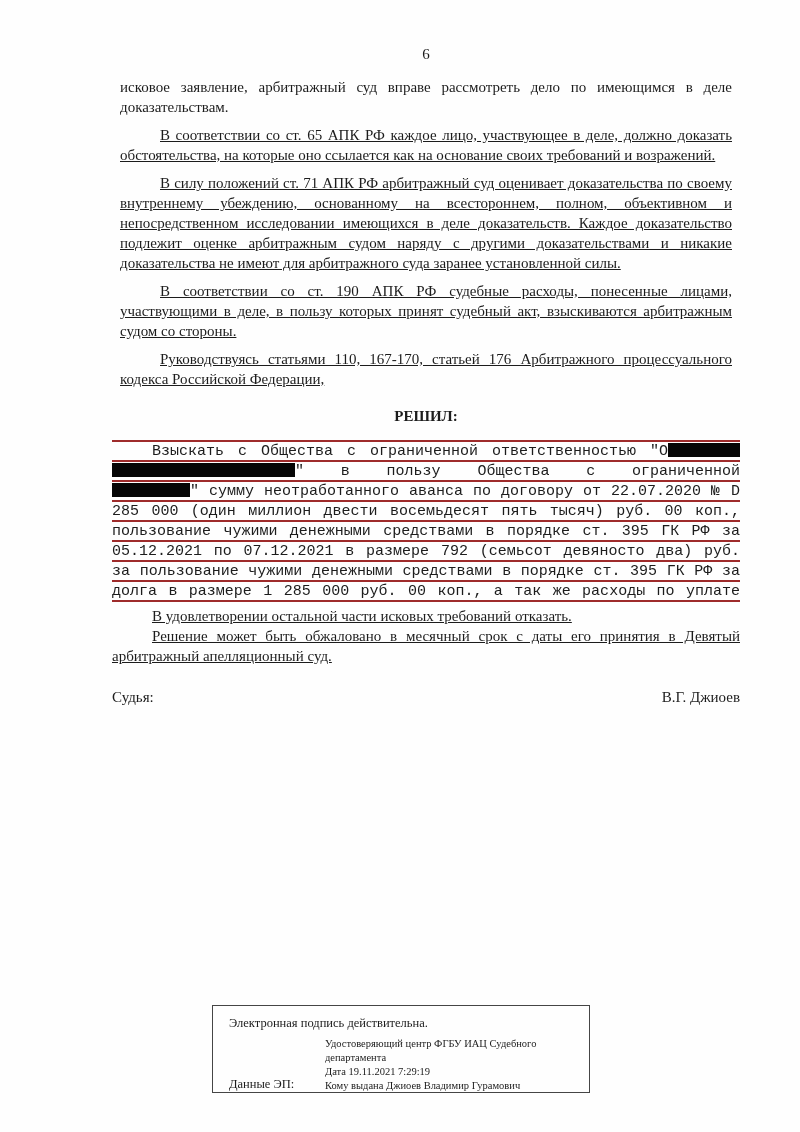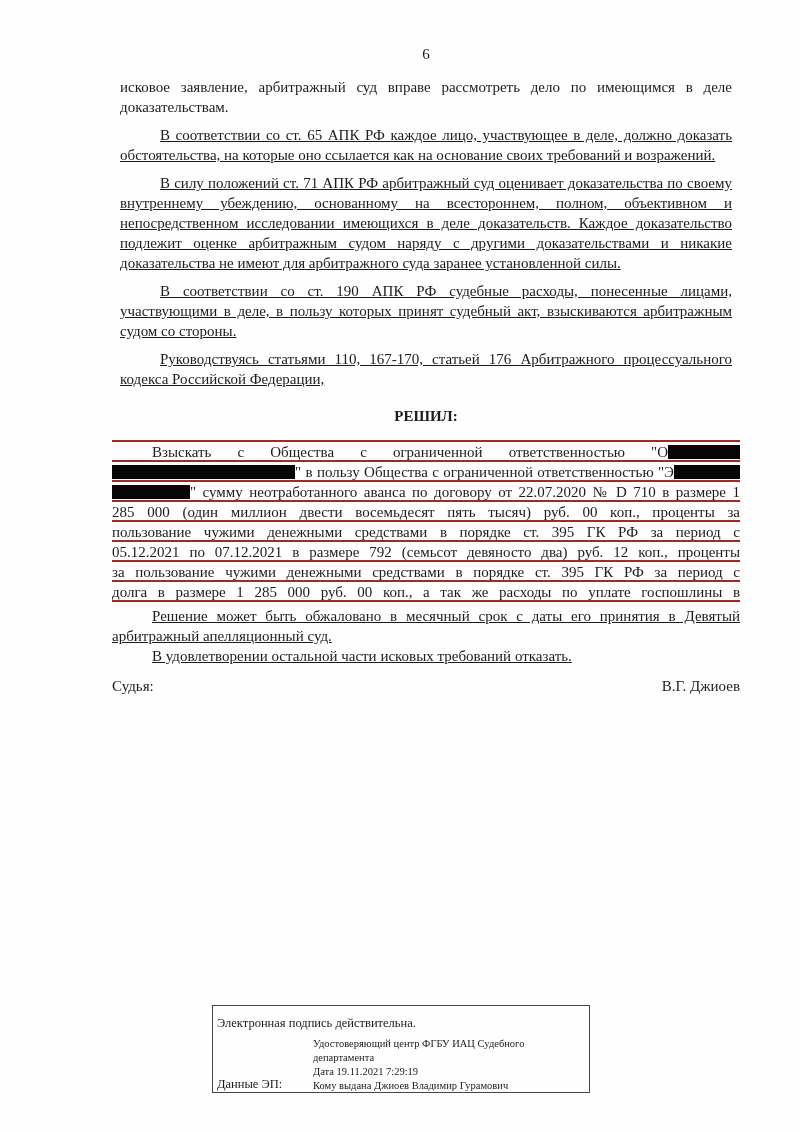--- a/index.html
+++ b/index.html
@@ -48,47 +48,48 @@
       var(--red) 0px, var(--red) 1.6px,
       transparent 1.6px, transparent 20px);
   }
   .op-line {
     height: 20px;
     line-height: 20px;
     text-align: justify;
     text-align-last: justify;
     overflow: hidden;
     white-space: normal;
+    font-family: Liberation Mono, monospace;
   }
   .op-line.no-just { text-align-last: left; }
   .op-line.first { text-indent: 40px; }
   .redact {
     display: inline-block;
     height: 14px;
     background: #060606;
     vertical-align: -2px;
   }
   .closing p.doc { margin: 0; }
   .sig-row {
     display: flex;
     justify-content: space-between;
     font-size: 15px;
     line-height: 20px;
-    margin-top: 10px;
+    margin-top: 21px;
   }
   .stamp {
     position: absolute;
     left: 212px;
     top: 1005px;
     width: 378px;
     height: 88px;
     box-sizing: border-box;
     border: 1px solid #454545;
     background: #fefefe;
-    padding: 9px 10px 6px 4px;
+    padding: 9px 10px 6px 16px;
   }
   .stamp-title {
     font-size: 12.5px;
     line-height: 16px;
     margin-bottom: 6px;
   }
   .stamp-row { display: flex; }
   .stamp-label {
     flex: none;
     width: 96px;
@@ -124,22 +125,22 @@
         <div class="op-line"><span class="redact" style="width: 183px; background: rgb(6, 6, 6);"></span>" в пользу Общества с ограниченной ответственностью "Э<span class="redact" style="width: 66px; background: rgb(6, 6, 6);"></span></div>
         <div class="op-line"><span class="redact" style="width: 78px; background: rgb(6, 6, 6);"></span>" сумму неотработанного аванса по договору от 22.07.2020 № D 710 в размере 1</div>
         <div class="op-line">285 000 (один миллион двести восемьдесят пять тысяч) руб. 00 коп., проценты за</div>
         <div class="op-line">пользование чужими денежными средствами в порядке ст. 395 ГК РФ за период с</div>
         <div class="op-line">05.12.2021 по 07.12.2021 в размере 792 (семьсот девяносто два) руб. 12 коп., проценты</div>
         <div class="op-line">за пользование чужими денежными средствами в порядке ст. 395 ГК РФ за период с</div>
         <div class="op-line">долга в размере 1 285 000 руб. 00 коп., а так же расходы по уплате госпошлины в</div>
       </div>
 
     <div class="closing">
+        <p class="doc indent">В удовлетворении остальной части исковых требований отказать.</p>
         <p class="doc indent">Решение может быть обжаловано в месячный срок с даты его принятия в Девятый арбитражный апелляционный суд.</p>
-        <p class="doc indent">В удовлетворении остальной части исковых требований отказать.</p>
       </div>
 
     <div class="sig-row">
       <span>Судья:</span>
       <span>В.Г. Джиоев</span>
     </div>
   </div>
 
   <div class="stamp">
     <div class="stamp-title">Электронная подпись действительна.</div>

